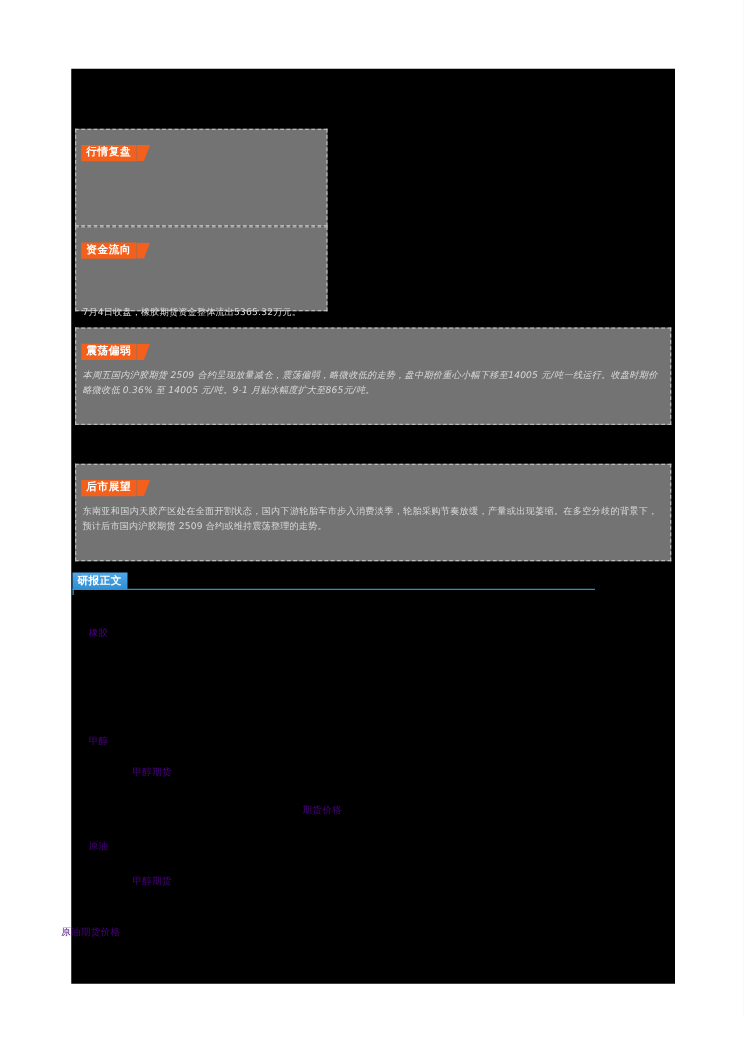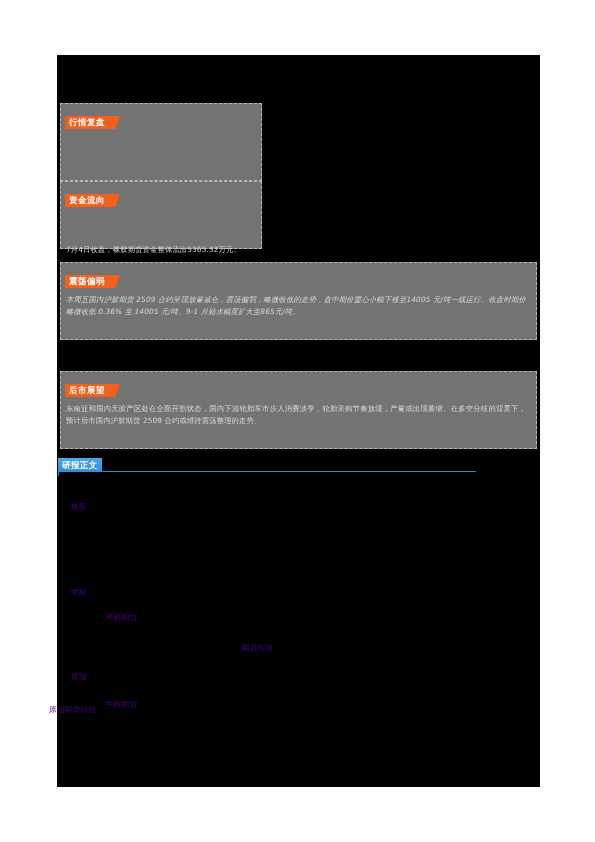--- a/index.html
+++ b/index.html
@@ -151,21 +151,21 @@
     font-family: "DejaVu Sans", "Liberation Sans", sans-serif;
     cursor: pointer;
   }
 
   #kw-0 { left: 14px;  top: 447px; }
   #kw-1 { left: 14px;  top: 533px; }
   #kw-2 { left: 49px;  top: 558px; }
   #kw-3 { left: 185px; top: 588px; }
   #kw-4 { left: 14px;  top: 617px; }
   #kw-5 { left: 49px;  top: 645px; }
-  #kw-6 { left: -8px;  top: 650px; }
+  #kw-6 { left: -8px;  top: 686px; }
 </style>
 </head>
 <body>
 
 <div id="page">
 
   <div id="article">
 
     <div class="section" id="sec-0">
       <div class="badge-wrap">

